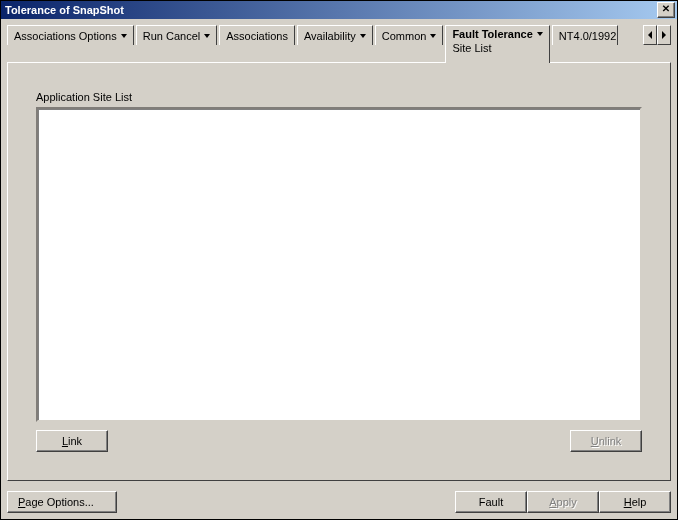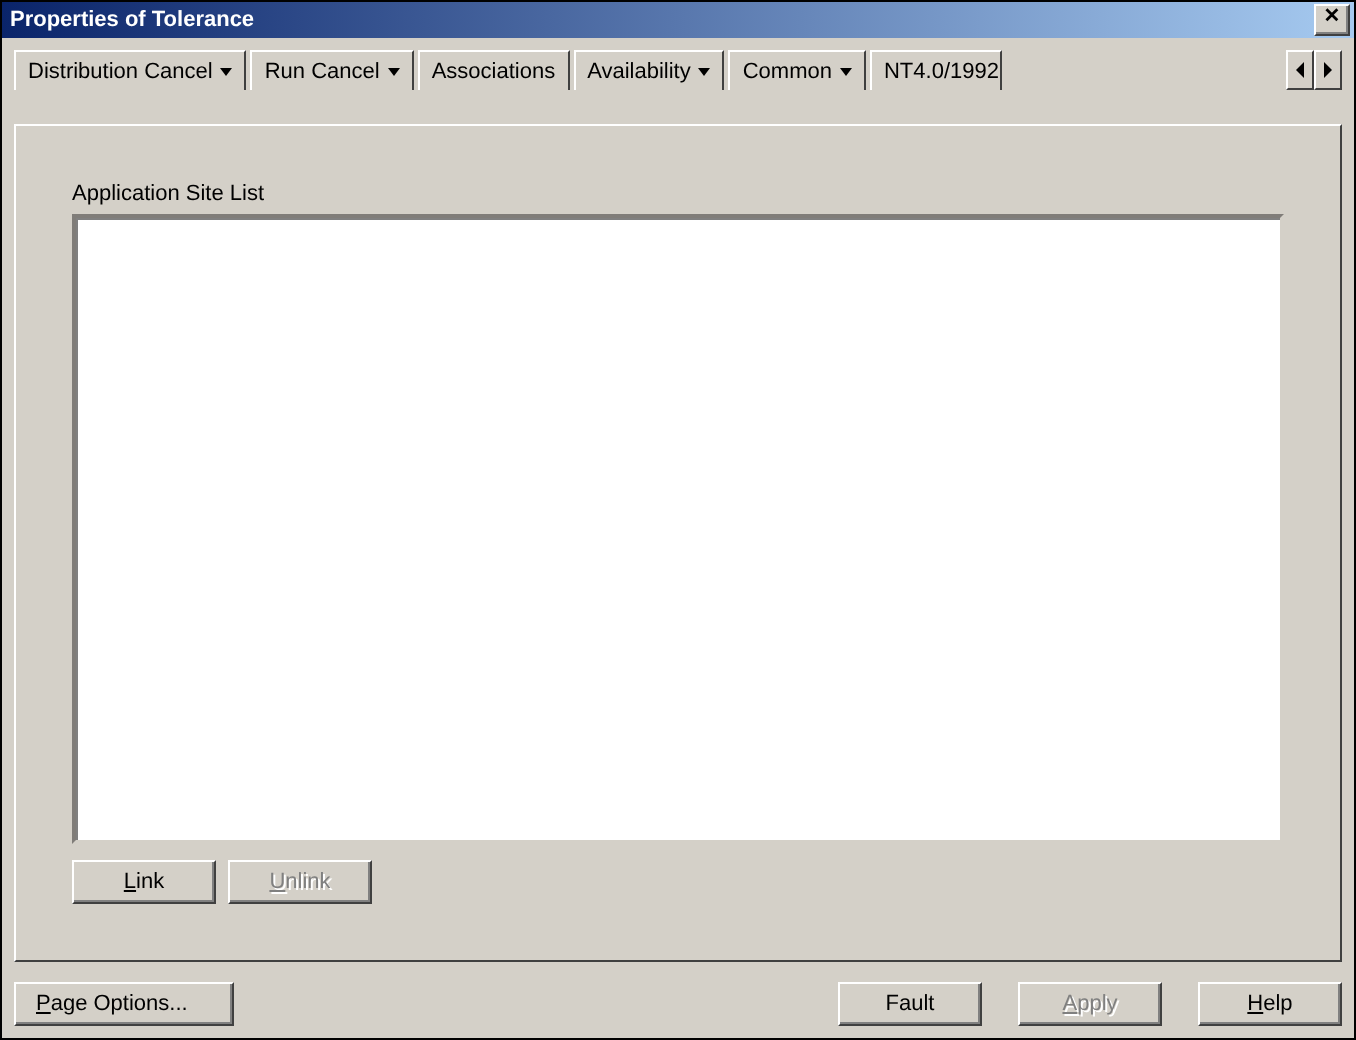--- a/index.html
+++ b/index.html
@@ -156,21 +156,21 @@
   }
   .listbox {
     flex: 1;
     background: #fff;
     border: 2px inset #d4d0c8;
     box-shadow: inset 1px 1px 0 #808080, inset -1px -1px 0 #fff;
     overflow: auto;
   }
   .list-actions {
     display: flex;
-    justify-content: flex-start;
+    justify-content: space-between;
     gap: 6px;
     margin-top: 8px;
   }
   
   .btn {
     min-width: 72px;
     height: 22px;
     padding: 0 8px;
     background: #d4d0c8;
     border: 1px solid #fff;
@@ -190,64 +190,71 @@
     color: #808080;
     text-shadow: 1px 1px 0 #fff;
   }
   .mnemonic { text-decoration: underline; }
 
   
   .dialog-footer {
     display: flex;
     align-items: flex-start;
     padding: 4px 6px 6px 6px;
-    gap: 18px;
+    gap: 0;
   }
   .dialog-footer .spacer { flex: 1; }
   .page-options {
     min-width: 110px;
     text-align: left;
     justify-content: flex-start;
     padding-left: 10px;
   }
 </style>
 </head>
 <body>
 
 <div class="window">
 
   <div class="titlebar">
-    <span class="title-text">Properties of Tolerance</span>
+    <span class="title-text">Tolerance of SnapShot</span>
     <div class="close-btn">
       <span>✕</span>
     </div>
   </div>
 
   <div class="dialog-body">
 
     <div class="tabstrip-wrap">
       <div class="tabstrip">
         <div class="tab">
-          <span>Distribution Cancel</span>
+          <span>Associations Options</span>
           <span class="arrow"></span>
         </div>
         <div class="tab">
           <span>Run Cancel</span>
           <span class="arrow"></span>
         </div>
         <div class="tab">
           <span>Associations</span>
         </div>
         <div class="tab">
           <span>Availability</span>
           <span class="arrow"></span>
         </div>
         <div class="tab">
           <span>Common</span>
           <span class="arrow"></span>
+        </div>
+        <div class="tab active">
+          <span class="label-row">
+            <span>Fault Tolerance</span>
+            <span class="arrow"></span>
+          </span>
+          <span class="sub">Site List</span>
         </div>
         <div class="tab truncated">
           <span>NT4.0/1992</span>
         </div>
 
         <div class="scroll-btns">
           <div class="scroll-btn">
             <span class="arrow-left"></span>
           </div>
           <div class="scroll-btn">

